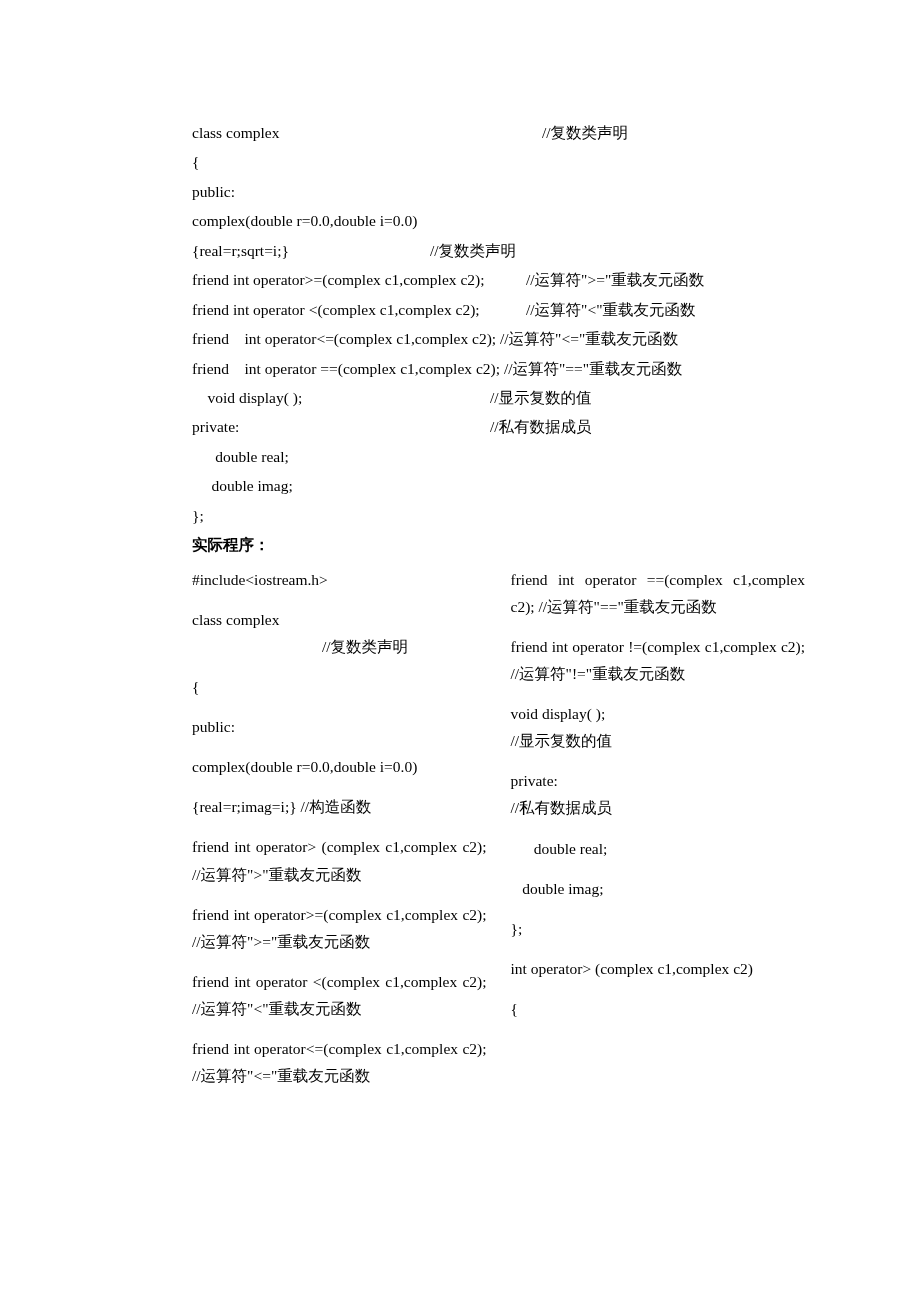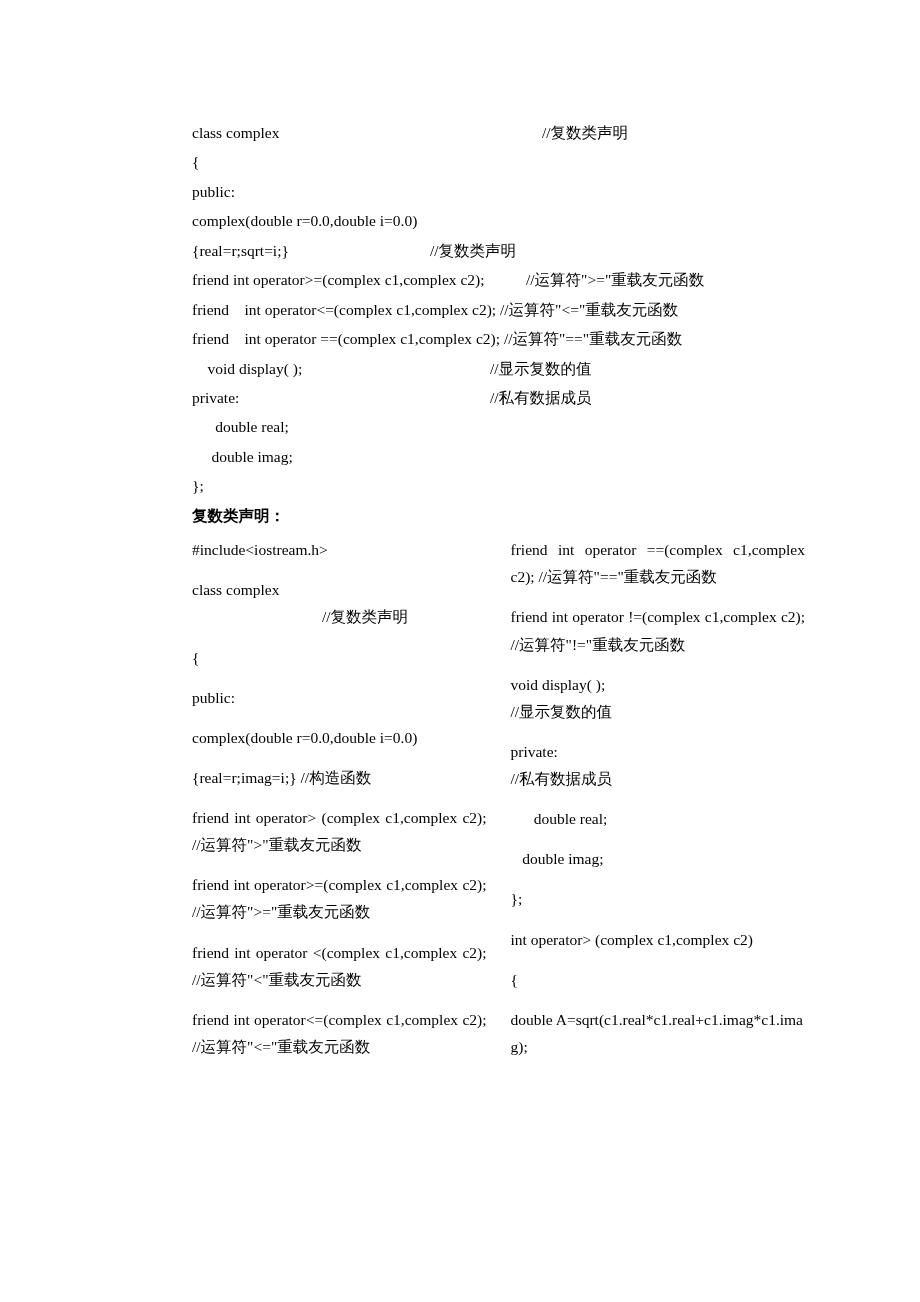--- a/index.html
+++ b/index.html
@@ -53,30 +53,31 @@
 
 <div class="page">
 
   <div class="code-block">
     <div class="line"><span class="left" style="width:350px">class complex</span><span class="comment">//复数类声明</span></div>
     <div class="line"><span>{</span></div>
     <div class="line"><span>public:</span></div>
     <div class="line"><span>complex(double r=0.0,double i=0.0)</span></div>
     <div class="line"><span class="left" style="width:238px">{real=r;sqrt=i;}</span><span class="comment">//复数类声明</span></div>
     <div class="line"><span class="left" style="width:334px">friend int operator&gt;=(complex c1,complex c2);</span><span class="comment">//运算符"&gt;="重载友元函数</span></div>
+    <div class="line"><span class="left" style="width:334px">friend int operator &lt;(complex c1,complex c2);</span><span class="comment">//运算符"&lt;"重载友元函数</span></div>
     <div class="line"><span>friend    int operator&lt;=(complex c1,complex c2); //运算符"&lt;="重载友元函数</span></div>
     <div class="line"><span>friend    int operator ==(complex c1,complex c2); //运算符"=="重载友元函数</span></div>
     <div class="line"><span class="left" style="width:298px">    void display( );</span><span class="comment">//显示复数的值</span></div>
     <div class="line"><span class="left" style="width:298px">private:</span><span class="comment">//私有数据成员</span></div>
     <div class="line"><span>      double real;</span></div>
     <div class="line"><span>     double imag;</span></div>
     <div class="line"><span>};</span></div>
   </div>
 
-  <div class="bold">复数类声明：</div>
+  <div class="bold">实际程序：</div>
 
   <div class="two-col">
     <div class="col">
       <p>#include&lt;iostream.h&gt;</p>
       <p><span>class complex</span><br><span style="display:inline-block;width:130px"></span><span>//复数类声明</span></p>
       <p>{</p>
       <p>public:</p>
       <p>complex(double r=0.0,double i=0.0)</p>
       <p class="justify">{real=r;imag=i;}                        //构造函数</p>
       <p class="justify">friend   int   operator&gt;  (complex c1,complex c2);       //运算符"&gt;"重载友元函数</p>
@@ -87,17 +88,16 @@
     <div class="col">
       <p class="justify">friend   int   operator   ==(complex c1,complex c2); //运算符"=="重载友元函数</p>
       <p class="justify">friend   int   operator   !=(complex c1,complex c2);    //运算符"!="重载友元函数</p>
       <p><span>void display( );</span><br><span>//显示复数的值</span></p>
       <p><span>private:</span><br><span>//私有数据成员</span></p>
       <p style="white-space:pre">      double real;</p>
       <p style="white-space:pre">   double imag;</p>
       <p>};</p>
       <p class="justify">int operator&gt; (complex c1,complex c2)</p>
       <p>{</p>
-      <p style="word-break:break-all">double A=sqrt(c1.real*c1.real+c1.imag*c1.imag);</p>
     </div>
   </div>
 
 </div>
 
 </body></html>

